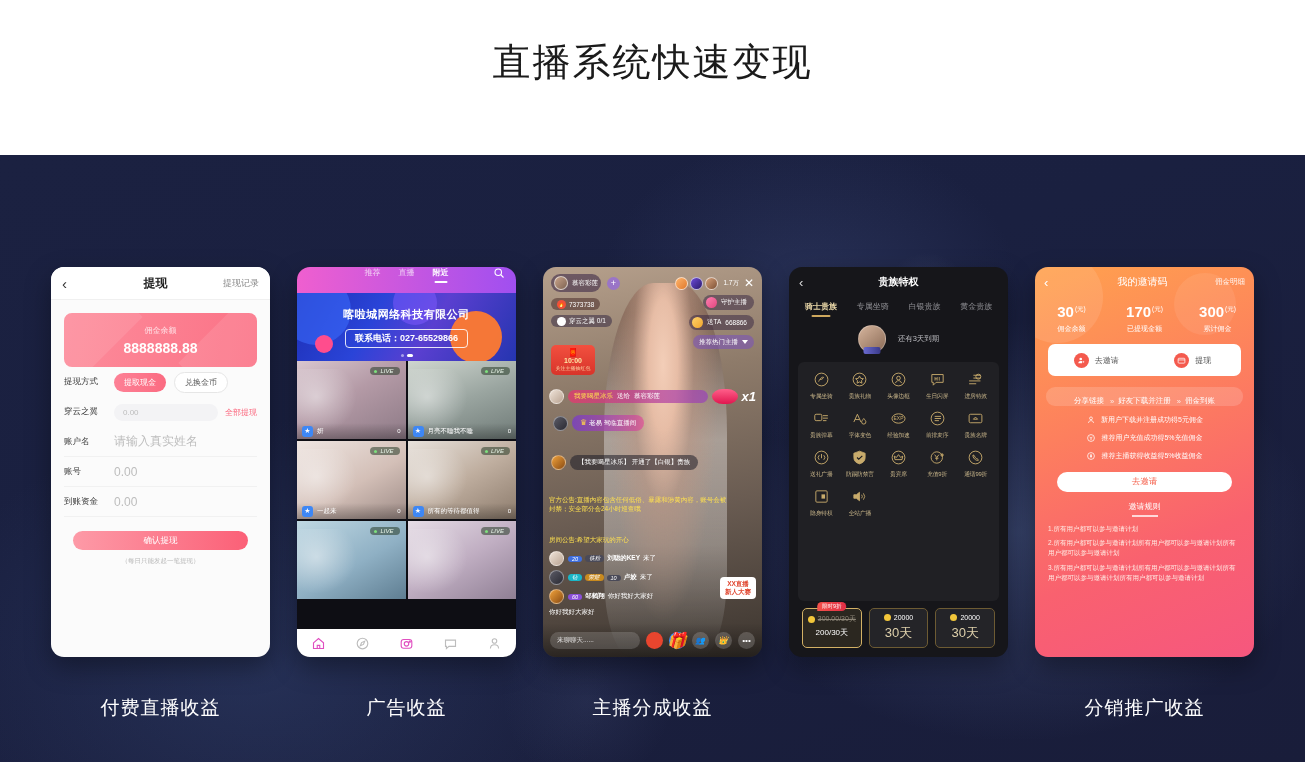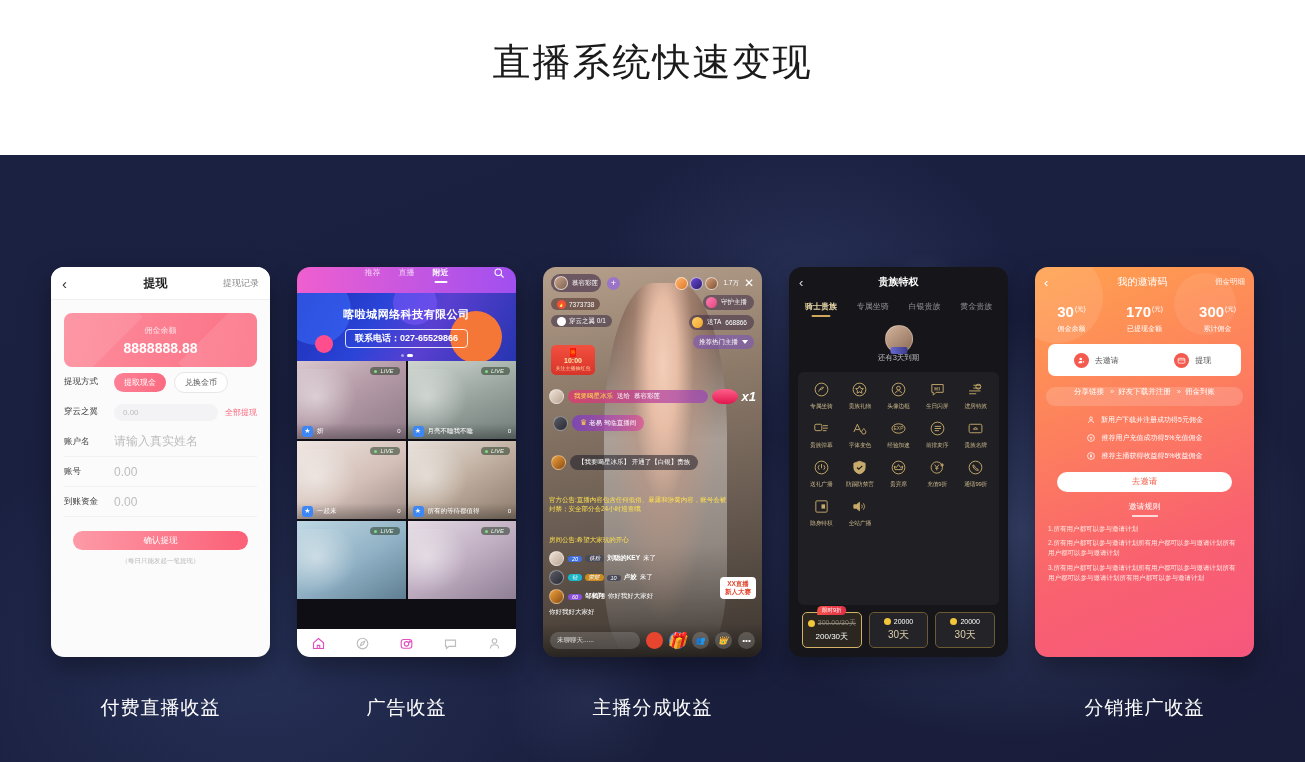--- a/index.html
+++ b/index.html
@@ -244,60 +244,60 @@
   
   .p4{ background:#16161a; display:flex; flex-direction:column; color:#d8cba8;}
   .p4-nav{ height:30px; display:flex;align-items:center; padding:0 10px; flex-shrink:0;}
   .p4-back{ color:#d9d9d9; font-size:13px; width:30px;}
   .p4-title{ flex:1; text-align:center; font-size:10px; color:#fff; font-weight:bold;}
   .p4-sp{ width:30px;}
   .p4-tabs{ display:flex; justify-content:space-around; padding:4px 6px 0; flex-shrink:0;}
   .p4-tab{ font-size:8px; color:#8d8d92; padding-bottom:5px; position:relative;}
   .p4-tab.on{ color:#e7d5a6; font-weight:bold;}
   .p4-tab.on:after{content:"";position:absolute;left:50%;transform:translateX(-50%);bottom:0;width:19px;height:2px;background:#cfa85e;border-radius:1px;}
-  .p4-user{ display:flex; align-items:center; justify-content:flex-start; gap:0; padding:8px 0 9px; flex-shrink:0;flex-direction:column;}
+  .p4-user{ display:flex; align-items:center; justify-content:center; gap:12px; padding:8px 0 9px; flex-shrink:0;}
   .p4-av{ width:28px;height:28px;border-radius:50%; background:linear-gradient(140deg,#d5b49c,#8a6a56); border:1px solid rgba(255,255,255,.25); position:relative;}
   .p4-av:after{content:"";position:absolute;left:50%;transform:translateX(-50%);bottom:-2px;width:17px;height:7px;border-radius:2px;background:linear-gradient(90deg,#6a6ad0,#3a3a8a);}
   .p4-exp{ font-size:7.5px;color:#bdbdc2;}
   .p4-panel{ margin:0 9px; background:#202024; border-radius:6px; padding:9px 4px 6px; flex:1;}
   .p4-grid{ display:grid; grid-template-columns:repeat(5,1fr); row-gap:9px;}
   .priv{ display:flex; flex-direction:column; align-items:center; gap:4px;}
   .priv-ic{ width:17px;height:17px;}
   .priv-lb{ font-size:5.8px; color:#c7b489; text-align:center; letter-spacing:-.2px;}
   .p4-prices{ display:flex; gap:7px; padding:7px 13px 9px; flex-shrink:0;}
   .price{ flex:1; border:1px solid #6d5b33; border-radius:5px; background:#242428; padding:5px 2px 5px; text-align:center; position:relative;}
   .price.sel{ border-color:#d3b165; background:#2b2720;}
   .price-badge{ position:absolute; left:50%; transform:translateX(-50%); top:-7px;
     background:linear-gradient(90deg,#f4514a,#e02e46); color:#fff; font-size:5.5px; border-radius:6px 6px 6px 0; padding:1px 5px; white-space:nowrap;}
   .price-line{ display:flex; align-items:center; justify-content:center; gap:3px; font-size:7px; color:#d8cba8;}
   .coin{ width:7px;height:7px;border-radius:50%;background:#f2c63a; display:block;}
   .price-old{ color:#8d8577; text-decoration:line-through;}
   .price-main{ font-size:8px; color:#fff; margin-top:3px;}
-  .price-sub{ font-size:10px; color:#ded0ab; margin-top:3px;}
+  .price-sub{ font-size:13px; color:#ded0ab; margin-top:3px;}
 
   
   .p5{ background:linear-gradient(158deg,#ffa24e 0%,#fd7f5e 38%,#f9616f 70%,#f6577e 100%);
        position:relative; overflow:hidden; display:flex; flex-direction:column;}
   .p5:before{content:"";position:absolute;width:92px;height:92px;border-radius:50%;background:rgba(255,255,255,.10);left:-24px;top:-16px;}
   .p5:after{content:"";position:absolute;width:62px;height:62px;border-radius:50%;background:rgba(255,255,255,.08);right:18px;top:6px;}
   .p5-nav{ height:30px; display:flex; align-items:center; padding:0 9px; z-index:2; flex-shrink:0;}
   .p5-back{ color:#fff; font-size:13px; width:40px;}
   .p5-title{ flex:1; text-align:center; font-size:10px; color:#fff;}
   .p5-right{ width:44px; text-align:right; font-size:7.5px; color:rgba(255,255,255,.9);}
   .p5-stats{ display:flex; z-index:2; padding:6px 0 10px; flex-shrink:0;}
   .stat{ flex:1; text-align:center;}
   .stat-v{ font-size:15px; color:#fff; font-weight:bold;}
   .stat-u{ font-size:6.5px; color:#fff; vertical-align:super; margin-left:1px;}
   .stat-l{ font-size:7px; color:#fff; margin-top:3px;}
   .p5-actions{ margin:0 13px; background:#fff; border-radius:7px; height:32px; display:flex; z-index:2; flex-shrink:0;}
   .act{ flex:1; display:flex; align-items:center; justify-content:center; gap:6px;}
   .act-ic{ width:15px;height:15px;border-radius:50%;background:#f45a4e; display:flex;align-items:center;justify-content:center;}
   .act-lb{ font-size:8px; color:#555;}
   .p5-flow{ margin:11px 11px 0; background:rgba(255,255,255,.16); border-radius:9px; height:19px;
-    display:flex; align-items:flex-start; justify-content:center; gap:6px; font-size:7.5px; color:#fff; z-index:2; flex-shrink:0;}
+    display:flex; align-items:flex-end; justify-content:center; gap:6px; font-size:7.5px; color:#fff; z-index:2; flex-shrink:0;}
   .chev{ opacity:.8; letter-spacing:-2px;}
   .p5-rules{ padding:9px 0 0; z-index:2; display:flex; flex-direction:column; gap:8px; flex-shrink:0;}
   .rule{ display:flex; align-items:center; justify-content:center; gap:5px; font-size:7px; color:#fff;}
   .rule-ic{ width:10px;height:10px;}
   .p5-btn{ margin:11px 22px 0; height:20px; border-radius:10px; background:#fff; color:#f5634f;
     font-size:8.5px; display:flex; align-items:center; justify-content:center; z-index:2; border:none; flex-shrink:0;}
   .p5-rt{ text-align:center; font-size:8px; color:#fff; margin-top:9px; z-index:2; flex-shrink:0;}
   .p5-rt:after{content:"";display:block;width:26px;height:1.5px;background:rgba(255,255,255,.75);margin:3px auto 0;}
   .p5-list{ padding:7px 13px 0; z-index:2; display:flex; flex-direction:column; gap:5px; overflow:hidden; flex:1;}
   .p5-li{ font-size:6.5px; color:#ffe9e2; line-height:1.5;}

